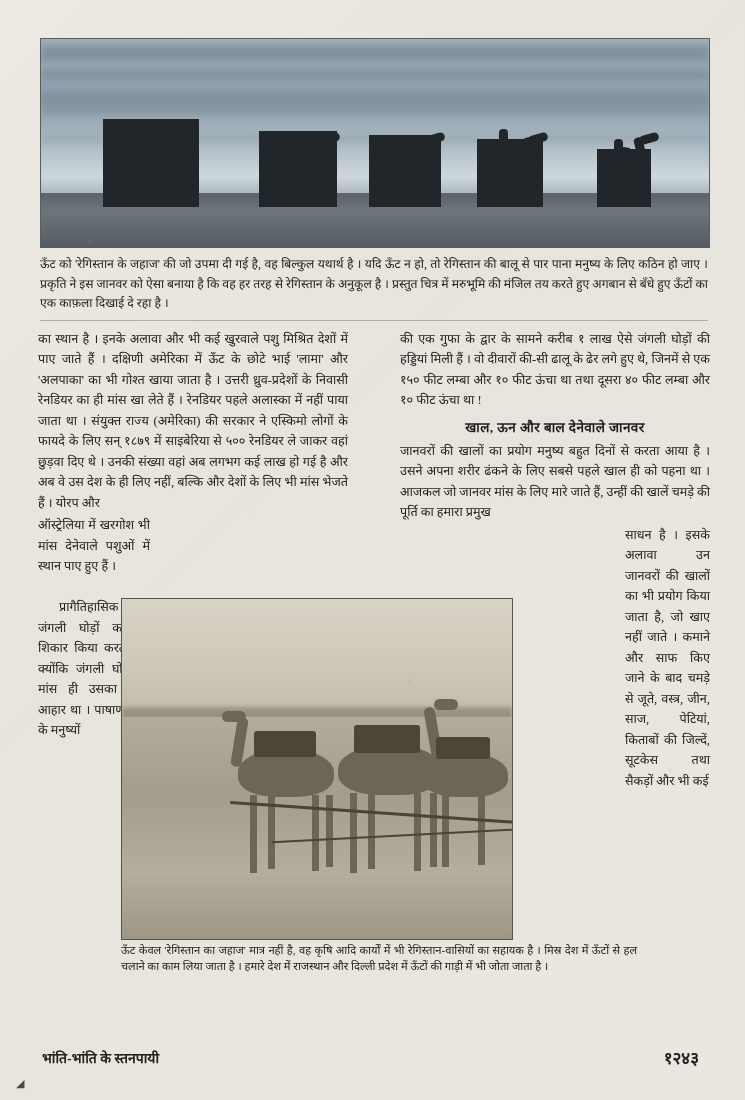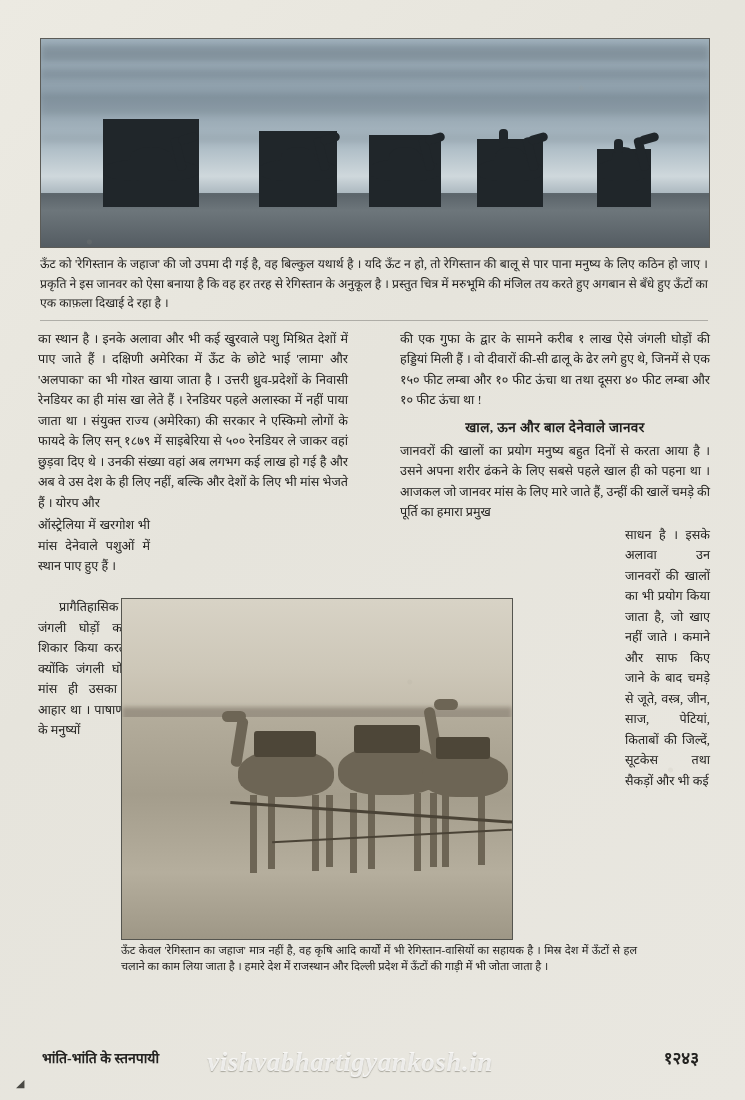--- a/index.html
+++ b/index.html
@@ -342,15 +342,14 @@
 
     <div class="hindi caption">ऊँट केवल 'रेगिस्तान का जहाज' मात्र नहीं है, वह कृषि आदि कार्यों में भी रेगिस्तान-वासियों का सहायक है । मिस्र देश में ऊँटों से हल चलाने का काम लिया जाता है । हमारे देश में राजस्थान और दिल्ली प्रदेश में ऊँटों की गाड़ी में भी जोता जाता है ।</div>
 
   </div>
 
   <div class="footer">
     <div class="footer-left">भांति-भांति के स्तनपायी</div>
     <div class="footer-right">१२४३</div>
   </div>
 
-  <div class="watermark">vishvabhartigyankosh.in</div>
   <div class="corner-mark">◢</div>
 </div>
 
 </body></html>

